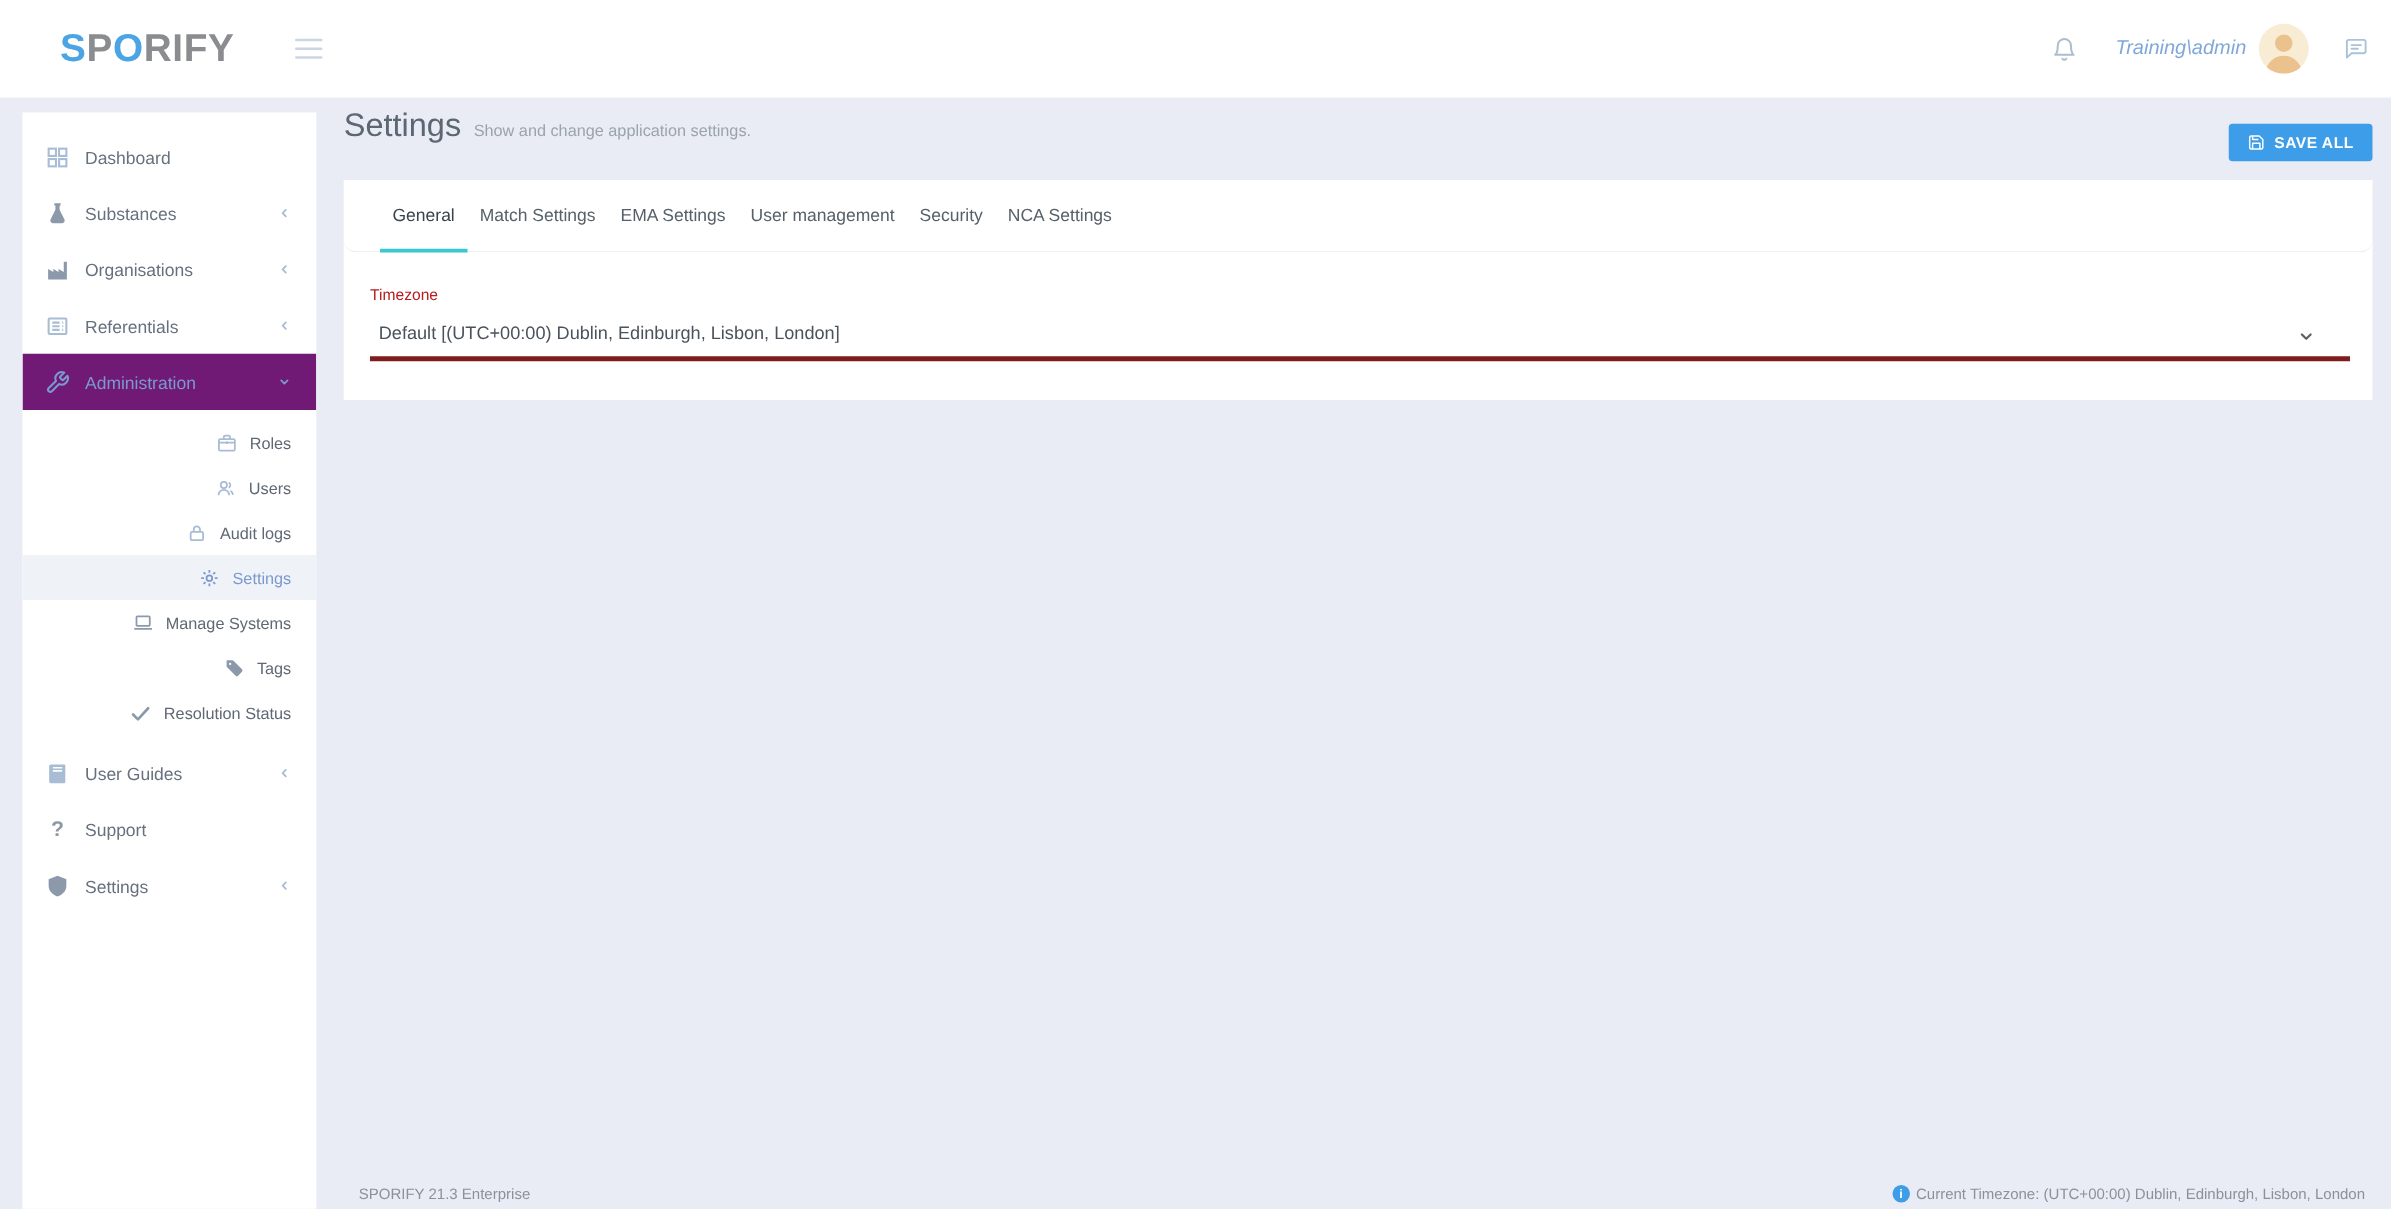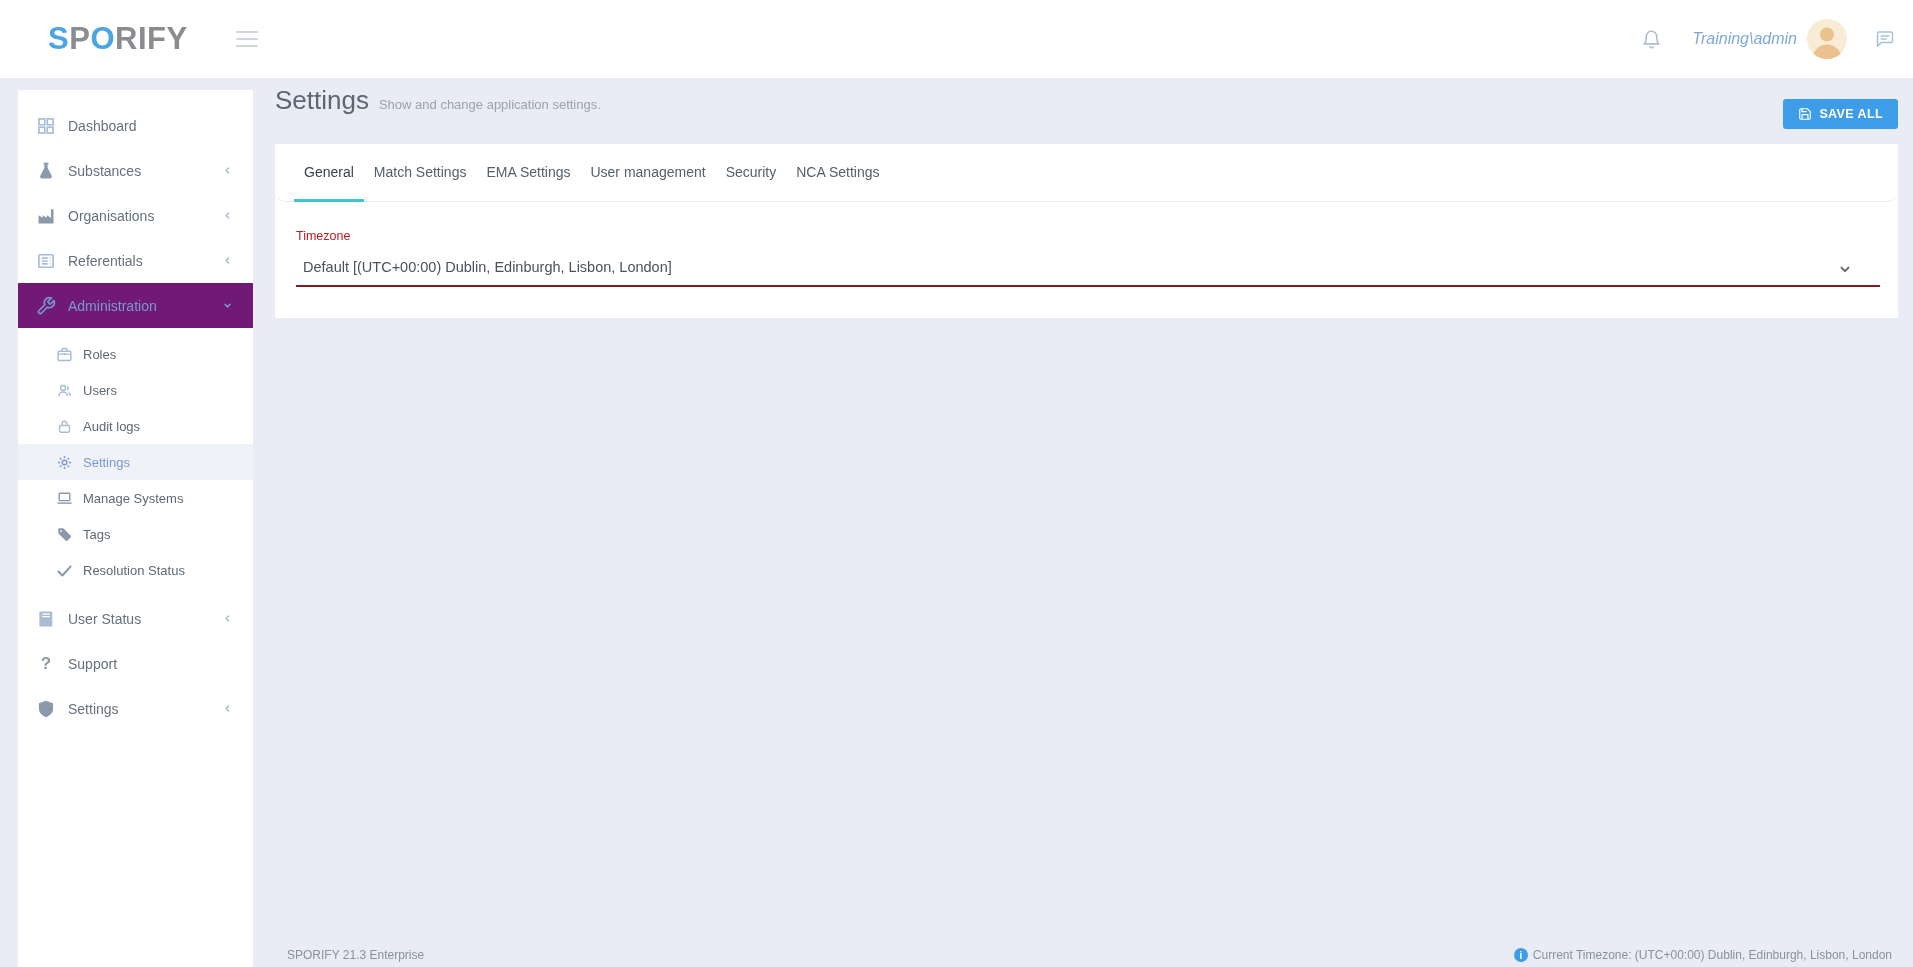--- a/index.html
+++ b/index.html
@@ -41,21 +41,21 @@
   .nav-icon { width:20px; height:20px; margin-right:12px; color:#a8bcd4; flex:none; }
   .nav-icon svg { width:100%; height:100%; }
   .nav-icon.dark { color:#8b99ab; }
   .nav-chevron { margin-left:auto; color:#a8bcd4; width:11px; height:11px; }
   .nav-chevron svg { width:11px; height:11px; }
   .nav-item.active { color:#7b99ce; background:#701a75; }
   .nav-item.active .nav-icon, .nav-item.active .nav-chevron { color:#7b99ce; }
   .subnav { padding:8px 0; }
   .subnav-item {
     height:36px; display:flex; align-items:center;
-    padding:0 20px 0 38px; font-size:13px; color:#5f6874; cursor:pointer;
+    padding:0 20px 0 38px; font-size:13px; color:#5f6874; cursor:pointer;justify-content:flex-end;
   }
   .subnav-item .nav-icon { width:17px; height:17px; margin-right:10px; }
   .subnav-item.selected { color:#7b99ce; background:#eff2f7; }
   .subnav-item.selected .nav-icon { color:#7b99ce; }
   .q-icon { font-size:17px; font-weight:700; color:#8e98a5; width:20px; margin-right:12px; text-align:center; }
 
   
   .main { position:absolute; left:275px; top:85px; width:1623px; }
   .page-head { display:flex; align-items:flex-start; }
   .title-wrap { display:flex; align-items:baseline; }
@@ -63,36 +63,36 @@
   .page-subtitle { margin-left:10px; font-size:13px; color:#9ba3ad; }
   .save-btn {
     margin-left:auto; margin-top:14px;
     background:#3d9de9; color:#fff; border:none; border-radius:3px;
     font-family:inherit; font-size:12.5px; font-weight:700; letter-spacing:.4px;
     padding:8px 15px; display:flex; align-items:center; gap:7px; cursor:pointer;
   }
   .save-btn svg { width:14px; height:14px; }
 
   .card { margin-top:15px; background:#fff; padding-bottom:31px; }
-  .tabs { display:flex; padding-left:19px; border-bottom:1px solid #e9ebef;border-radius:10px; }
+  .tabs { display:flex; padding-left:29px; border-bottom:1px solid #e9ebef;border-radius:10px; }
   .tab {
     padding:0 10px; height:57px; line-height:57px; font-size:14px;
     color:#556069; cursor:pointer; position:relative; white-space:nowrap;
   }
   .tab.active { color:#39424d; }
   .tab.active::after {
     content:""; position:absolute; left:0; right:0; bottom:-1px; height:3px;
     background:#3bc6d2;
   }
 
   .field { padding:27px 18px 0 21px; }
   .field-label { font-size:12.5px; color:#b91c1c; }
   .select {
     margin-top:11px; position:relative; cursor:pointer;
-    border-bottom:2px solid #7f1d1d;
+    border-bottom:4px solid #7f1d1d;
     padding:5px 34px 10px 7px; font-size:14.5px; color:#4a525c;
   }
   .select-chevron { position:absolute; right:28px; top:8px; color:#5a6068; }
   .select-chevron svg { width:14px; height:14px; }
 
   
   .footer {
     position:absolute; left:287px; right:21px; bottom:5px;
     display:flex; justify-content:space-between; align-items:flex-end;
     font-size:12px; color:#8b919c;
@@ -277,21 +277,21 @@
     </div>
   </div>
 
   <div class="nav-item">
     <span class="nav-icon">
       <svg viewBox="0 0 24 24" fill="currentColor">
           <path d="M5.5 3h13a1 1 0 0 1 1 1v16a1 1 0 0 1-1 1h-13A1.5 1.5 0 0 1 4 19.5v-15A1.5 1.5 0 0 1 5.5 3z"></path>
           <path d="M7.5 6.2h9M7.5 9.2h9" stroke="#fff" stroke-width="1.6" fill="none"></path>
         </svg>
     </span>
-    <span>User Status</span>
+    <span>User Guides</span>
     <span class="nav-chevron">
       <svg viewBox="0 0 24 24" fill="none" stroke="currentColor" stroke-width="3.2" stroke-linecap="round" stroke-linejoin="round">
           <path d="M14.5 6.5L9 12l5.5 5.5"></path>
         </svg>
     </span>
   </div>
 
   <div class="nav-item">
     <span class="q-icon">?</span>
     <span>Support</span>

